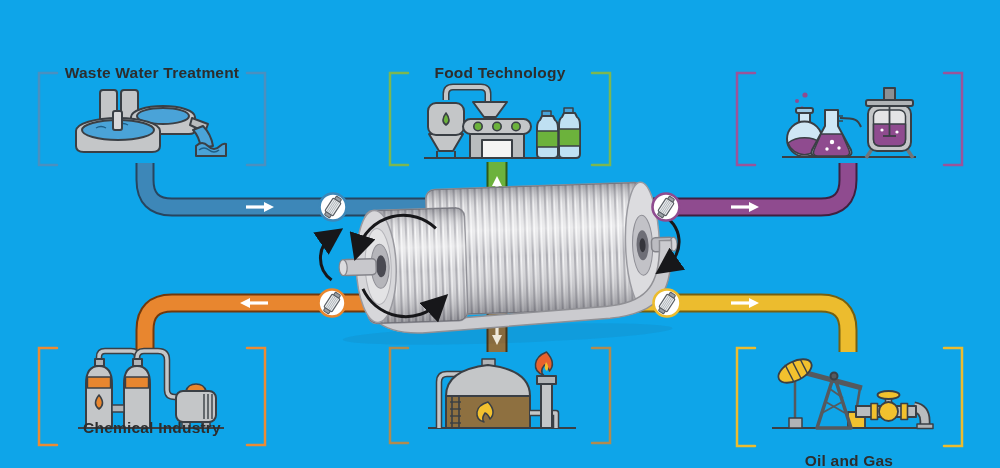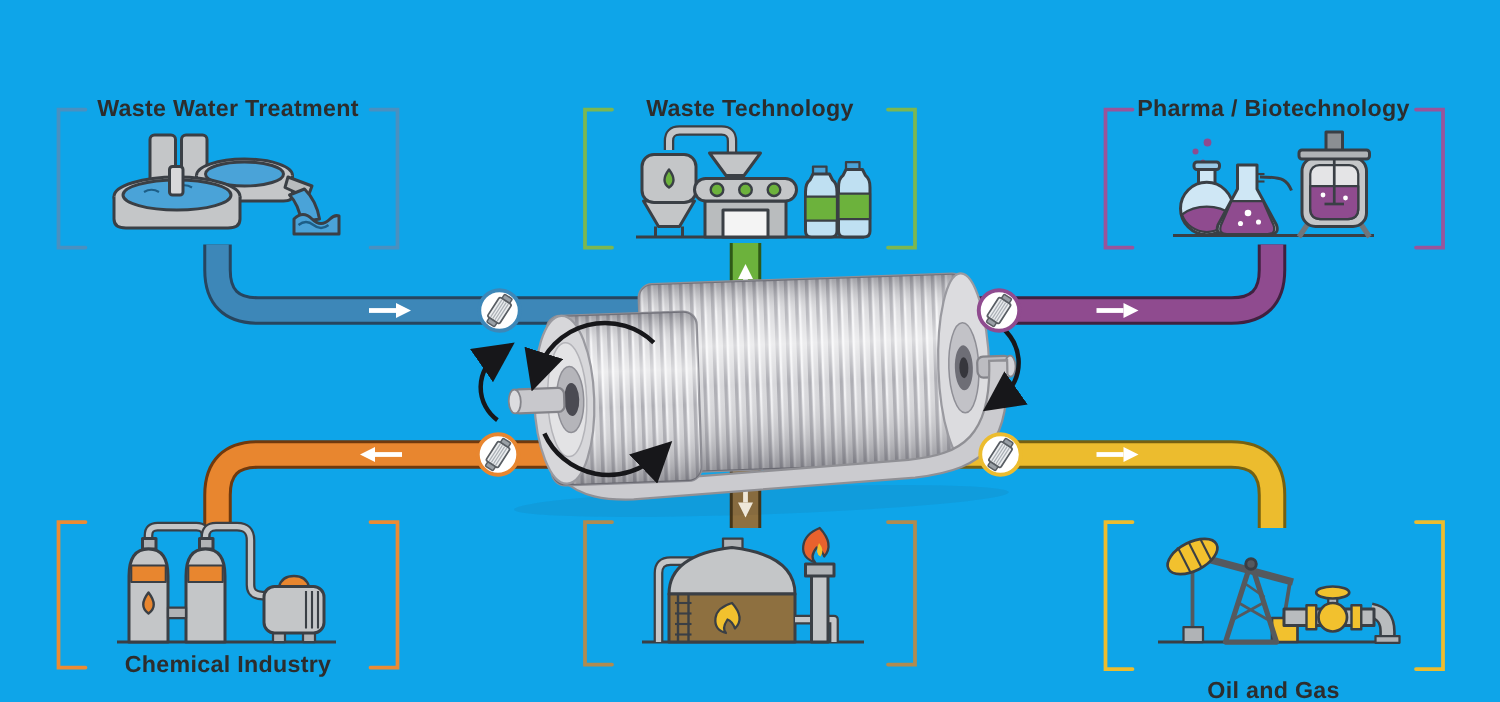--- a/index.html
+++ b/index.html
@@ -334,18 +334,17 @@
       <rect x="871" y="403.5" width="6.5" height="16" fill="#f2c12e" stroke-width="1.6"></rect>
       <rect x="901" y="403.5" width="6.5" height="16" fill="#f2c12e" stroke-width="1.6"></rect>
       <rect x="885.5" y="396" width="6" height="9" fill="#b0b3b6" stroke-width="1.5"></rect>
       <ellipse cx="888.5" cy="395" rx="11" ry="4" fill="#f2c12e" stroke-width="1.8"></ellipse>
       <circle cx="888.5" cy="411.5" r="9.5" fill="#f2c12e" stroke-width="1.8"></circle>
     </g>
   </g>
 </svg>
 
 <div class="frame-label" style="left:152px;top:73px">Waste Water Treatment</div>
-<div class="frame-label" style="left:500px;top:73px">Waste Technology</div>
-<div class="frame-label" style="left:849px;top:73px">Pharma / Biotechnology</div>
-<div class="frame-label" style="left:152px;top:444px">Chemical Industry</div>
+<div class="frame-label" style="left:500px;top:73px">Food Technology</div>
+<div class="frame-label" style="left:152px;top:428px">Chemical Industry</div>
 <div class="frame-label" style="left:849px;top:461px">Oil and Gas</div>
 
 </div>
 
 </body></html>

